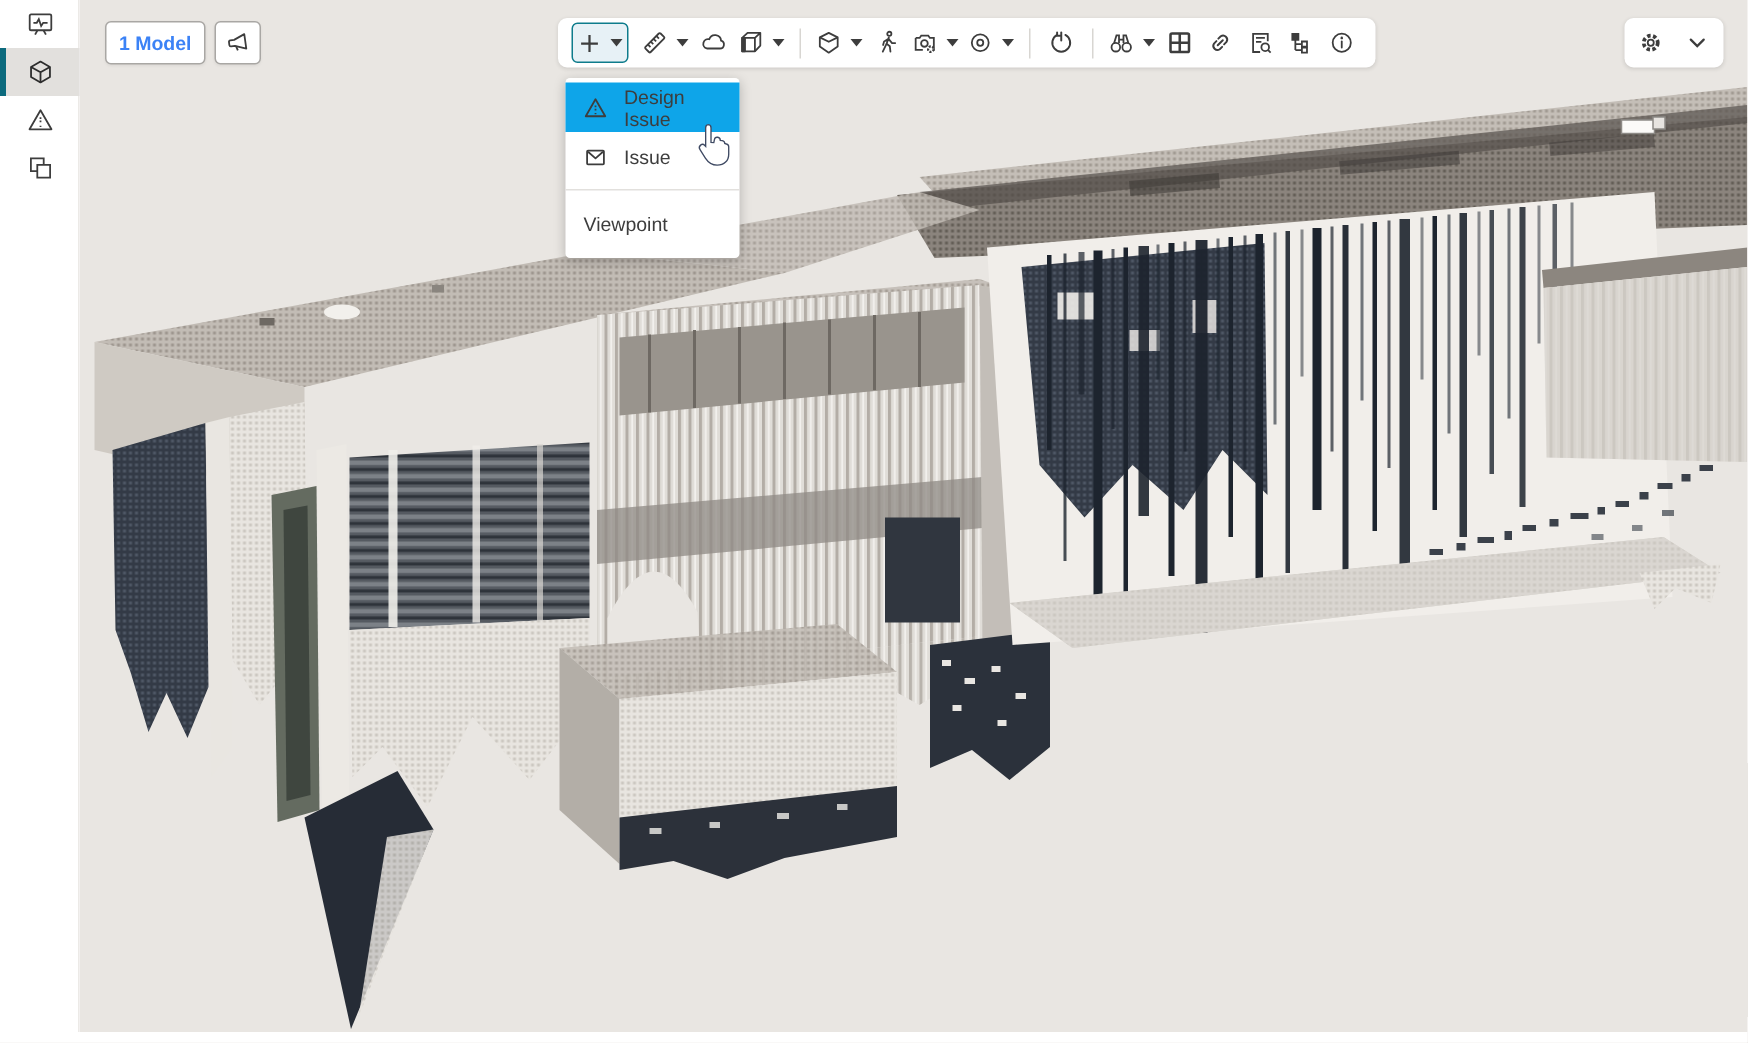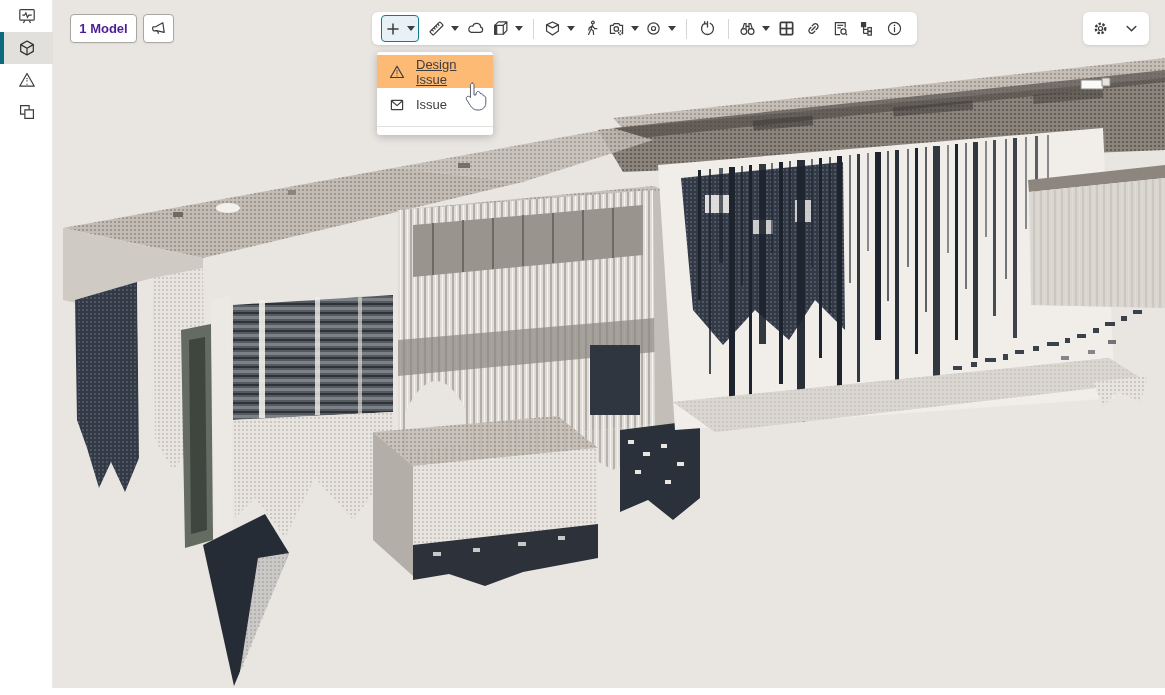--- a/index.html
+++ b/index.html
@@ -13,34 +13,34 @@
 
   
   .sidebar{position:absolute;left:0;top:0;width:53px;height:688px;background:#fff;border-right:1px solid #eceae7;box-sizing:border-box;}
   .side-item{position:relative;width:53px;height:32px;display:flex;align-items:center;justify-content:center;cursor:pointer;box-sizing:border-box;}
   .side-item.selected{background:#e2e0dd;}
   .side-item.selected::before{content:"";position:absolute;left:0;top:0;bottom:0;width:4px;background:#0c6a7d;}
   .side-item svg{display:block;}
 
   
   .btn-float{position:absolute;background:#fff;border:1px solid #a9a7a4;border-radius:4px;box-sizing:border-box;display:flex;align-items:center;justify-content:center;cursor:pointer;box-shadow:0 1px 2px rgba(0,0,0,.06);}
-  .model-btn{left:70px;top:14px;width:67px;height:29px;font-size:13px;font-weight:700;color:#4c1d95;}
+  .model-btn{left:70px;top:14px;width:67px;height:29px;font-size:13px;font-weight:700;color:#3b82f6;}
   .announce-btn{left:143px;top:14px;width:31px;height:29px;}
 
   .toolbar{position:absolute;left:372px;top:12px;height:33px;background:#fff;border-radius:6px;display:flex;align-items:center;padding:0 9px;box-shadow:0 1px 3px rgba(0,0,0,.12);}
   .tb-btn{height:27px;min-width:27px;padding:0 3px;border-radius:4px;display:flex;align-items:center;justify-content:center;gap:4px;cursor:pointer;box-sizing:border-box;}
   .tb-btn.active{background:#e7f1f6;border:1px solid #0e7c8c;}
   .tb-sep{width:1px;height:20px;background:#d8d6d2;margin:0 7px;}
   .caret{width:0;height:0;border-left:4px solid transparent;border-right:4px solid transparent;border-top:5px solid #3d3d3d;margin-left:2px;}
   .settings-group{position:absolute;left:1083px;top:12px;height:33px;width:66px;background:#fff;border-radius:6px;display:flex;align-items:center;justify-content:space-evenly;box-shadow:0 1px 3px rgba(0,0,0,.12);}
 
   
   .menu{position:absolute;left:377px;top:52px;width:116px;background:#fff;border-radius:3px;box-shadow:0 2px 8px rgba(0,0,0,.22);padding:3px 0 4px 0;z-index:5;}
   .menu-item{height:33px;display:flex;align-items:center;gap:11px;padding:0 10px 0 12px;font-size:13px;color:#3d3d3d;cursor:pointer;}
-  .menu-item.hovered{background:#fdba74;text-decoration:underline;}
+  .menu-item.hovered{background:#0ea5e9;}
   .menu-sep{height:1px;background:#e2e0dd;margin:5px 0 4px 0;}
   .menu-item.no-icon{height:37px;}
   .menu-item svg{flex:0 0 auto;}
 
   .cursor{position:absolute;left:459px;top:80px;z-index:9;pointer-events:none;}
 
   svg *{vector-effect:non-scaling-stroke;}
 </style>
 </head>
 <body>
@@ -433,20 +433,23 @@
       <span>Design Issue</span>
     </div>
     <div class="menu-item">
       <svg width="16" height="16" viewBox="0 0 16 16" fill="none" stroke="#3d3d3d" stroke-width="1.2" stroke-linejoin="round">
         <rect x="2.4" y="3.4" width="11.2" height="9.2" rx="0.6"></rect>
           <path d="M3 4.2 L8 8.6 L13 4.2"></path>
       </svg>
       <span>Issue</span>
     </div>
     <div class="menu-sep"></div>
+    <div class="menu-item no-icon">
+      <span>Viewpoint</span>
+    </div>
   </div>
 
   <div class="cursor">
     <svg width="30" height="32" viewBox="0 0 16 17">
       <path d="M6.9 1.6c.6 0 1.1.5 1.1 1.1v5.2l1 .1.2-1c.1-.6.6-1 1.2-.9.5.1.9.5.9 1.1l.7.1c.5.1.9.5.9 1l.6.2c.5.1.8.5.8 1v2.6c0 2.3-1.6 3.9-4.1 3.9-2.1 0-3.1-.8-4.2-2.5l-1.9-3c-.4-.6-.3-1.2.2-1.6.5-.4 1.1-.3 1.5.1l.3.3V2.7c0-.6.5-1.1 1.1-1.1z" fill="#ffffff" stroke="#3f4a63" stroke-width="0.9"></path>
     </svg>
   </div>
 
 </div>
 

